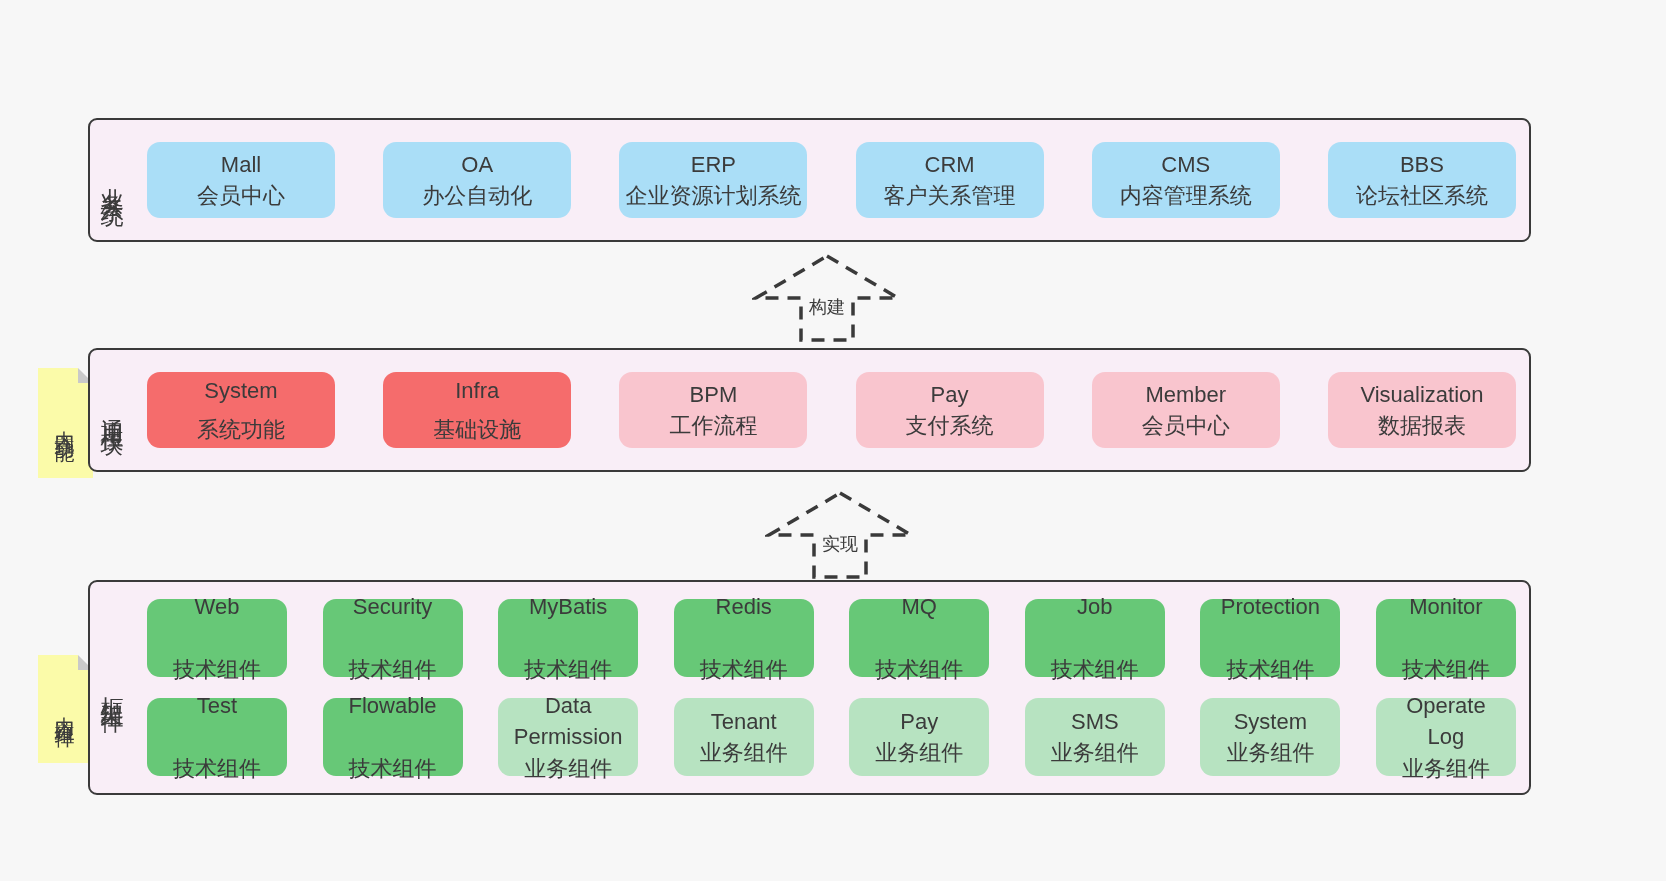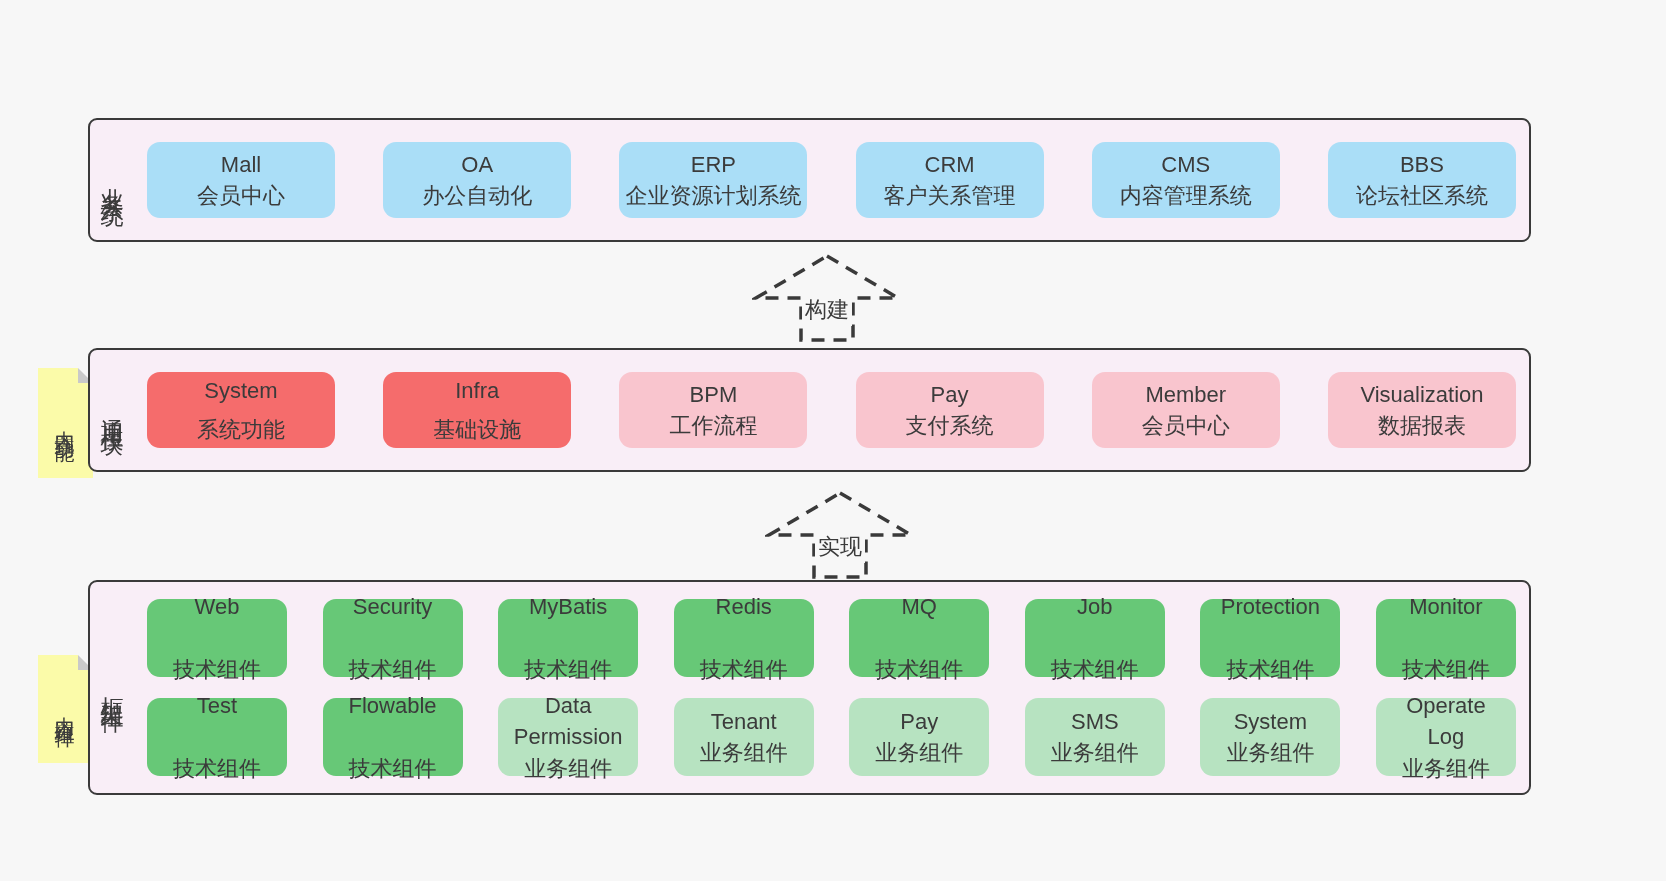--- a/index.html
+++ b/index.html
@@ -74,21 +74,21 @@
 
   .arrow {
     position:absolute; width:150px; height:92px; z-index:1;
   }
   .arrow-1 { left:752px; top:252px; }
   .arrow-2 { left:765px; top:489px; }
   .arrow svg { display:block; }
   .arrow-label {
     position:absolute; left:50%; top:42px; transform:translateX(-50%);
     background:var(--page_bg,#f7f7f7); padding:1px 3px;
-    font-size:22px; color:var(--text,#3b3b3b); white-space:nowrap;
+    font-size:18px; color:var(--text,#3b3b3b); white-space:nowrap;
   }
 </style>
 </head>
 <body>
 
 <div class="band band-1">
   <div class="band-label">业务系统</div>
   <div class="band-content">
     <div class="box box-lg v-blue">
       <span>Mall</span>

